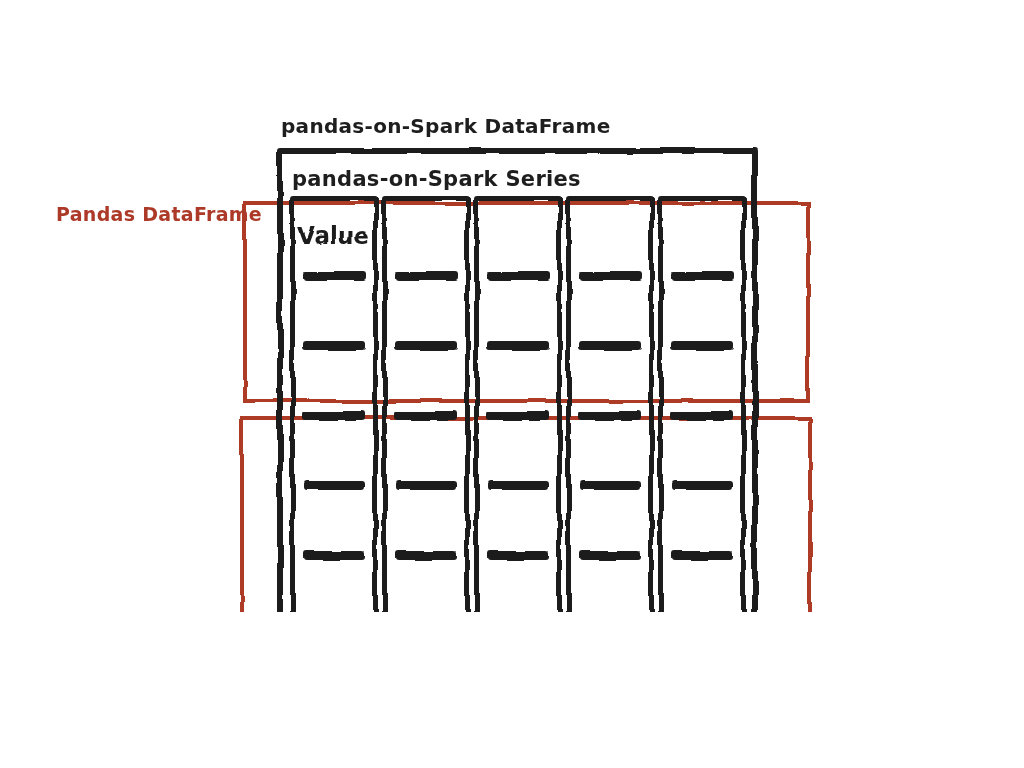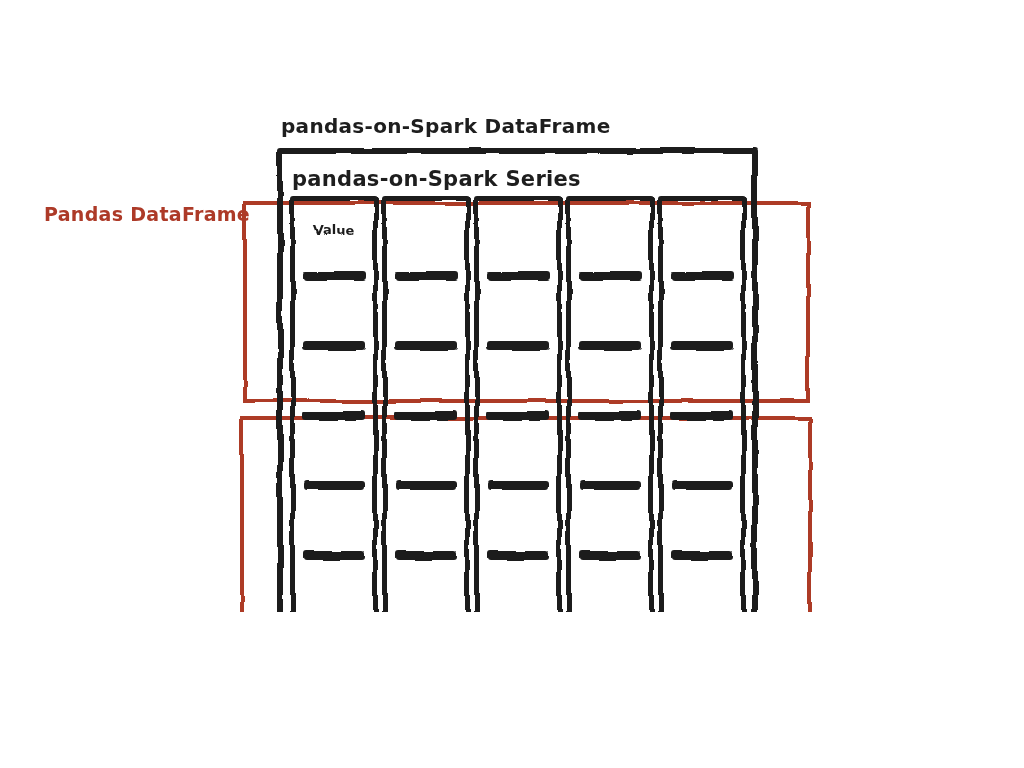--- a/index.html
+++ b/index.html
@@ -21,21 +21,21 @@
   .label {
     position: absolute;
     color: var(--ink, #1e1e1e);
     font-weight: 600;
     letter-spacing: 0.3px;
     white-space: nowrap;
     z-index: 6;
   }
   .diagram-title  { left: 281px; top: 114px; font-size: 20px; }
   .series-label   { left: 292px; top: 167px; font-size: 21px; }
-  .pandas-label   { left: 44px;  top: 203px; font-size: 19px; color: var(--red, #ad3a28); }
+  .pandas-label   { left: 56px;  top: 203px; font-size: 19px; color: var(--red, #ad3a28); }
 
   .outer-box {
     position: absolute;
     left: 277px; top: 148px;
     width: 481px; height: 489px;
     border: 6px solid var(--ink, #1e1e1e);
     border-radius: 3px;
     box-sizing: border-box;
     z-index: 3;
     background: transparent;
@@ -51,21 +51,21 @@
     width: 88px; height: 428px;
     border: 5px solid var(--ink, #1e1e1e);
     border-radius: 3px;
     box-sizing: border-box;
     background: transparent;
   }
   .value-label {
     position: absolute;
     top: 22px; left: 0; right: 0;
     text-align: center;
-    font-size: 13px;
+    font-size: 23px;
     font-weight: 600;
     color: var(--ink, #1e1e1e);
   }
   .row-mark {
     position: absolute;
     left: 8px;
     width: 62px; height: 9px;
     background: var(--ink, #1e1e1e);
     border-radius: 3px;
   }

